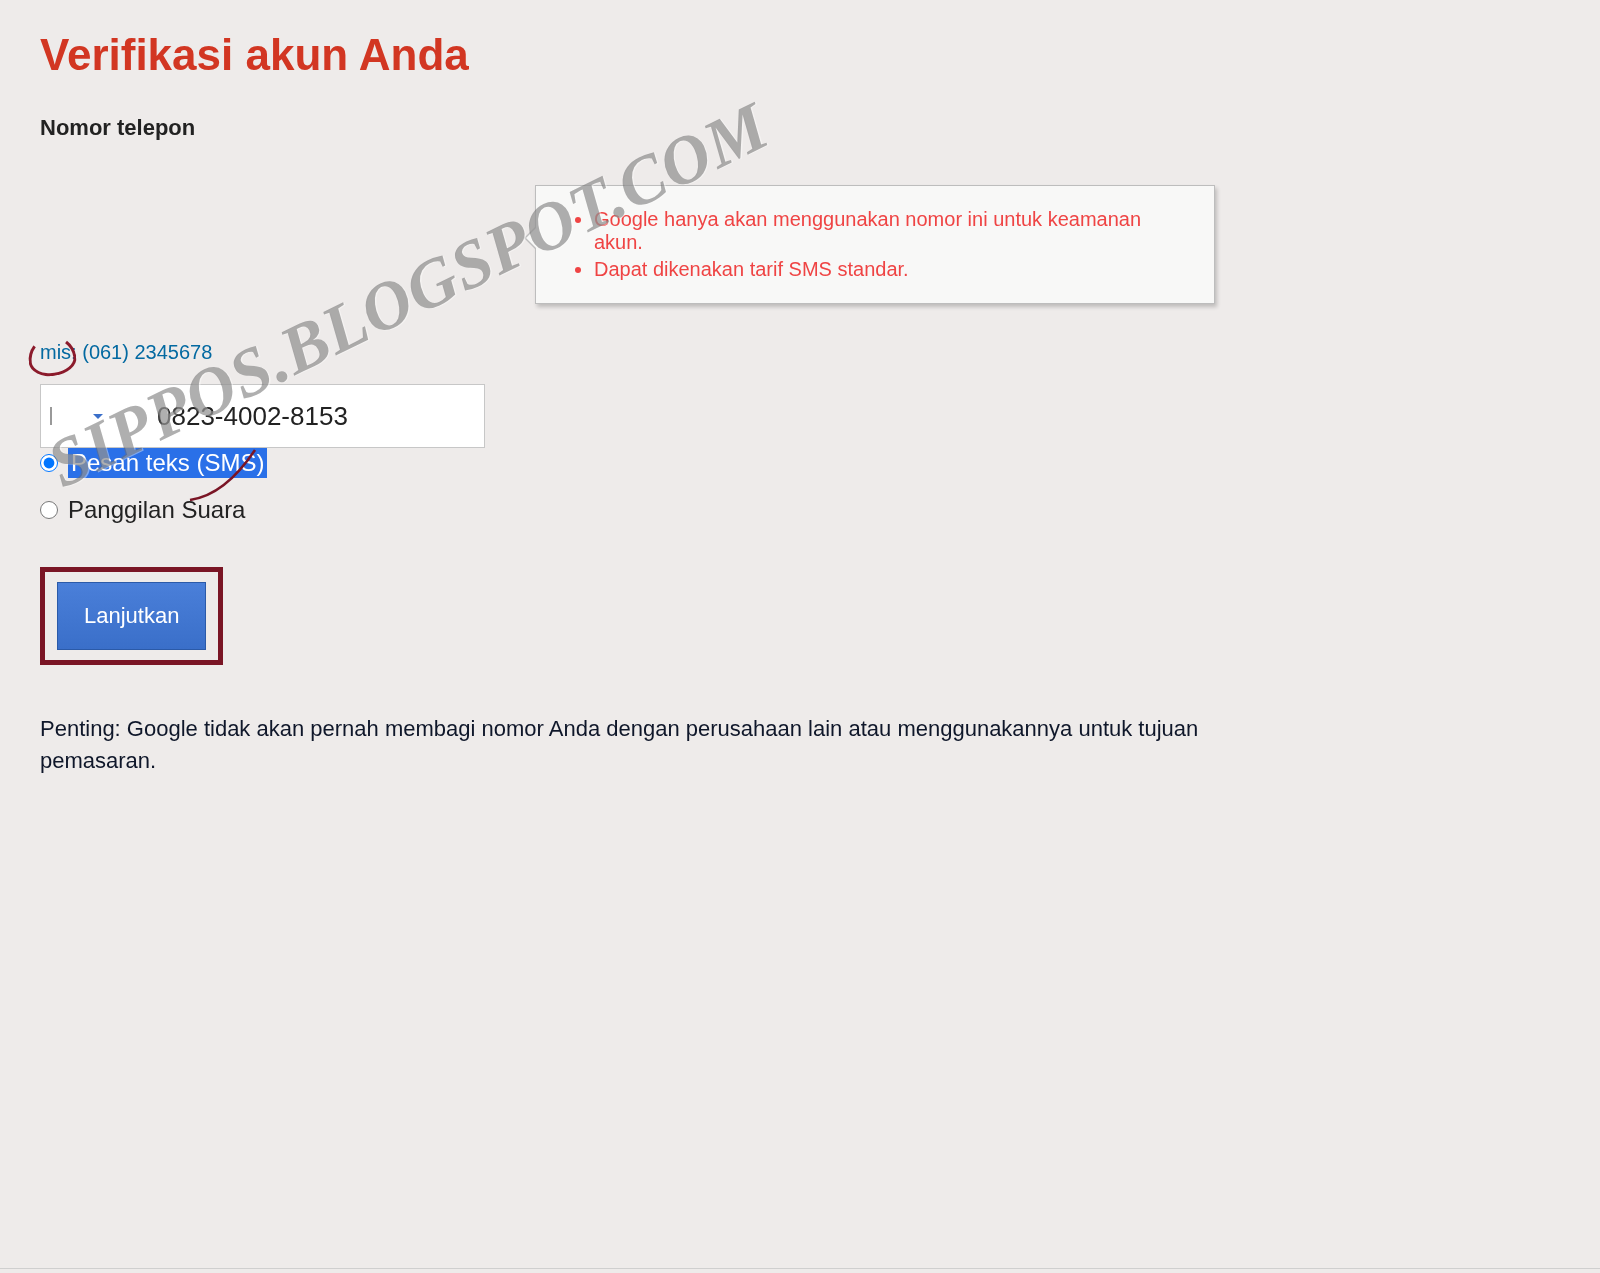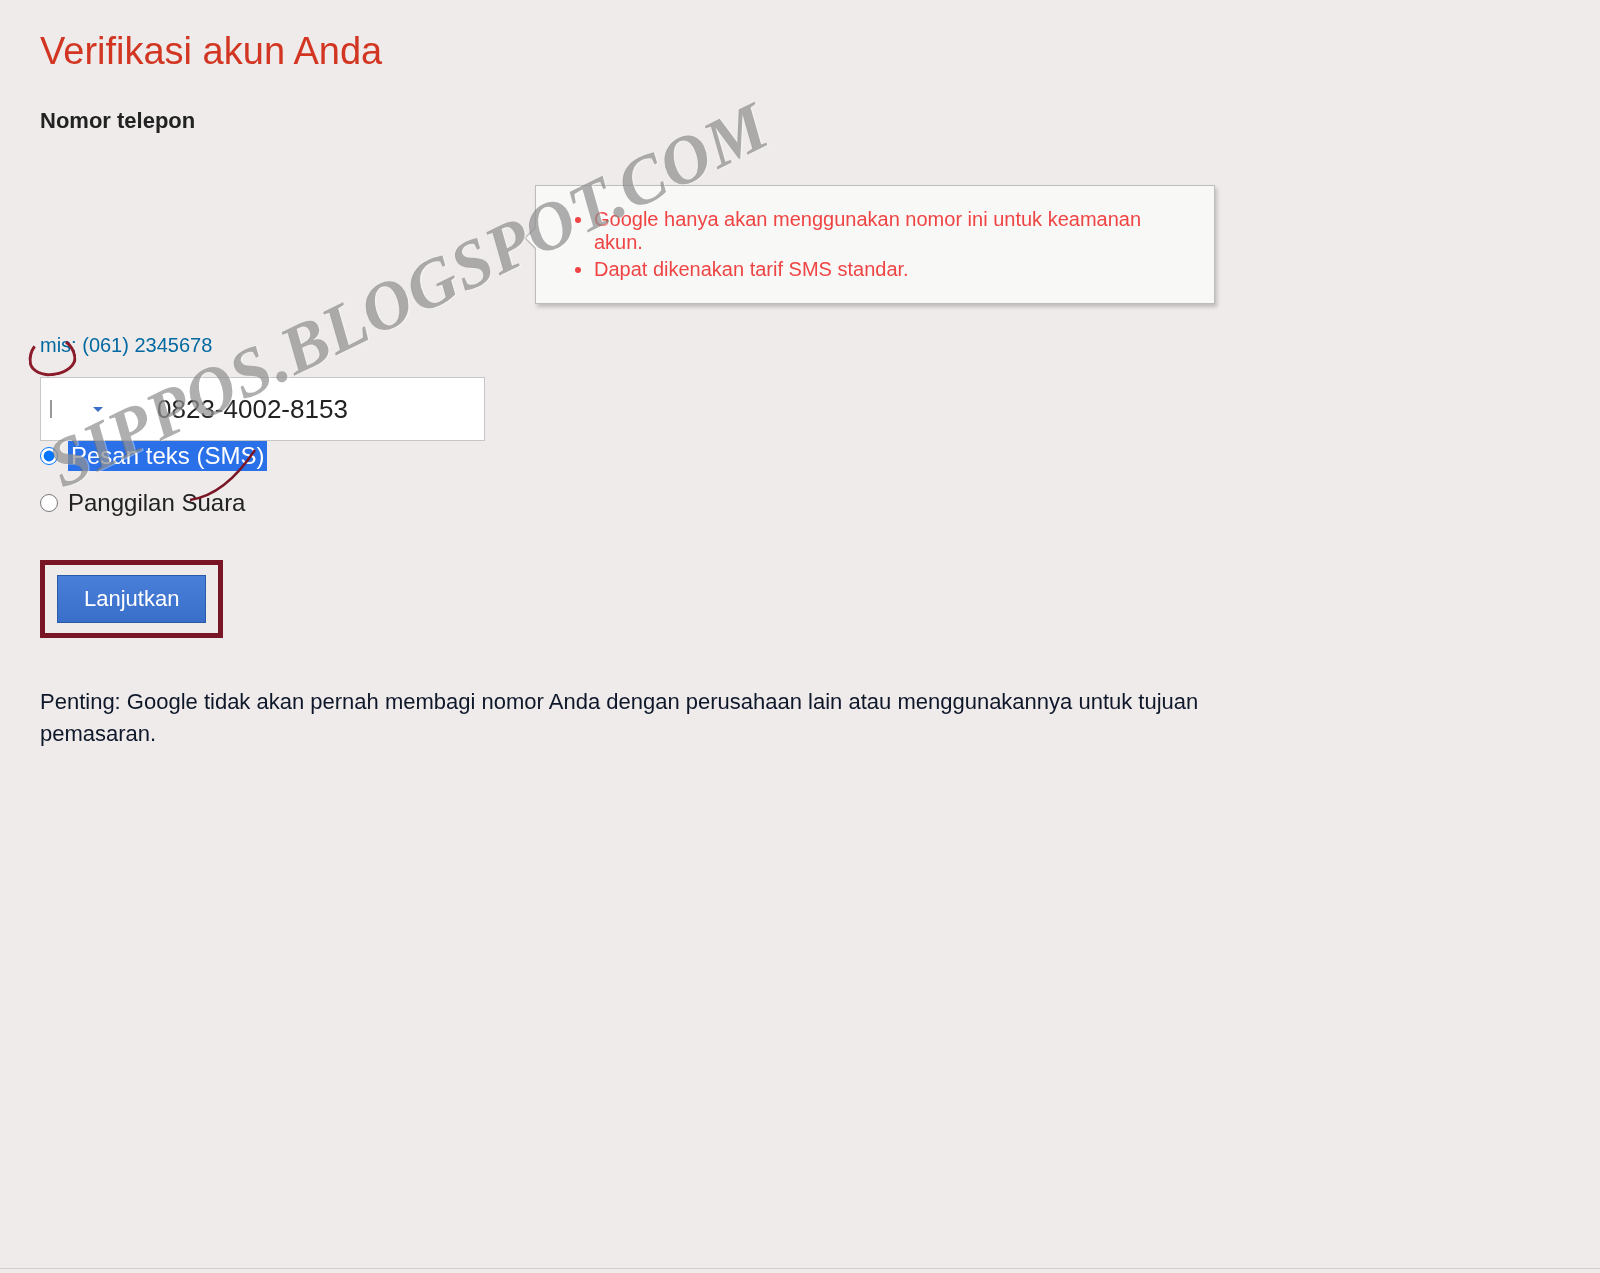--- a/index.html
+++ b/index.html
@@ -9,22 +9,22 @@
       width: 1600px;
       height: 1273px;
       position: relative;
       overflow: hidden;
     }
     .container {
       padding: 30px 40px;
     }
     .page-title {
       color: #d23622;
-      font-size: 38px;
-      font-weight: normal;
+      font-size: 44px;
+      font-weight: bold;
       margin-bottom: 35px;
     }
     .intro-text {
       font-size: 22px;
       color: #222;
       margin-bottom: 35px;
     }
     .intro-text .link {
       color: #1a73e8;
       text-decoration: none;
@@ -174,21 +174,21 @@
       padding: 10px 12px;
       margin-top: 25px;
       margin-bottom: 30px;
       position: relative;
     }
     .btn {
       background: #3a6fc9;
       background: linear-gradient(#4a7fd9, #3a6fc9);
       color: #fff;
       border: 1px solid #2b5aa8;
-      padding: 10px 26px;
+      padding: 20px 26px;
       font-size: 22px;
       cursor: pointer;
     }
     .arrow-annot {
       position: absolute;
       left: 185px;
       top: 440px;
       width: 90px;
       height: 70px;
       pointer-events: none;

